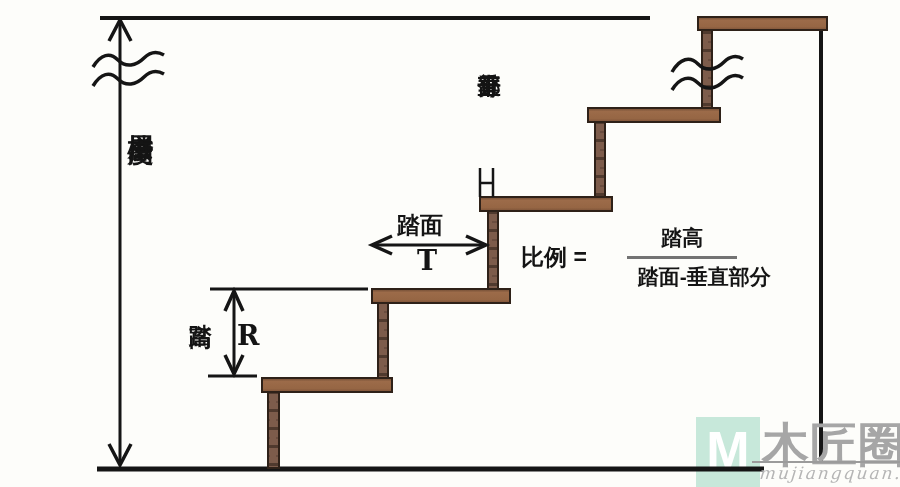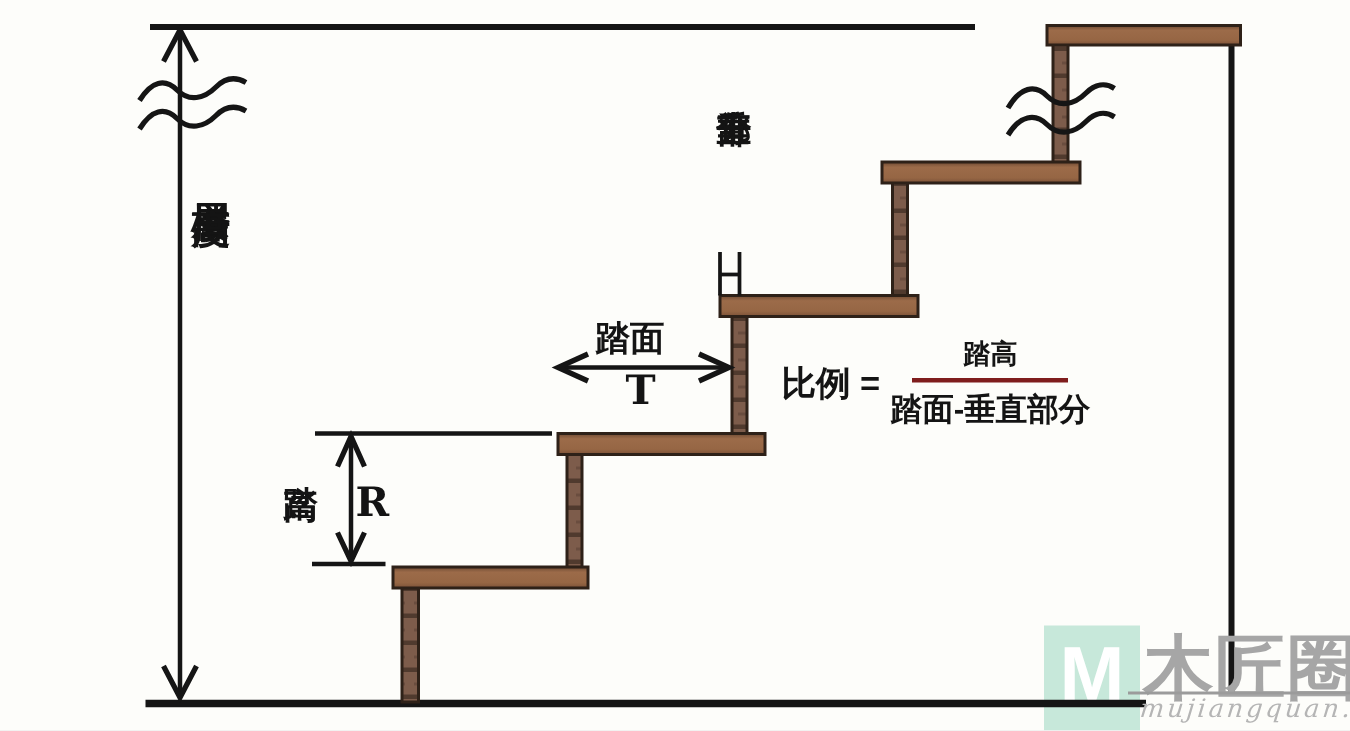--- a/index.html
+++ b/index.html
@@ -20,24 +20,24 @@
 
   
   .formula {
     position: absolute; left: 521px; top: 224px; z-index: 3;
     display: flex; align-items: center; gap: 7px;
     font-weight: bold; color: #141414;
   }
   .formula-lhs { font-size: 23px; white-space: nowrap; }
   .fraction { display: inline-flex; flex-direction: column; align-items: center; }
   .fraction .num {
-    font-size: 18px; padding: 0 34px 4px 34px;
-    border-bottom: 3px solid #7f1d1d; white-space: nowrap;
+    font-size: 21px; padding: 0 34px 4px 34px;
+    border-bottom: 3px solid #737373; white-space: nowrap;
   }
-  .fraction .den { font-size: 21px; padding-top: 4px; white-space: nowrap; }
+  .fraction .den { font-size: 21px; padding-top: 4px; white-space: nowrap; margin-left: 44px; }
 
   
   .wm-logo-box {
     position: absolute; left: 696px; top: 417px; width: 64px; height: 70px;
     background: #c7e8da; z-index: 1;
     display: flex; align-items: center; justify-content: center;
   }
   .wm-logo-letter { color: #ffffff; font-size: 52px; font-weight: bold; line-height: 1; margin-top: -4px; }
   .wm-brand {
     position: absolute; left: 762px; top: 421px; z-index: 3;

